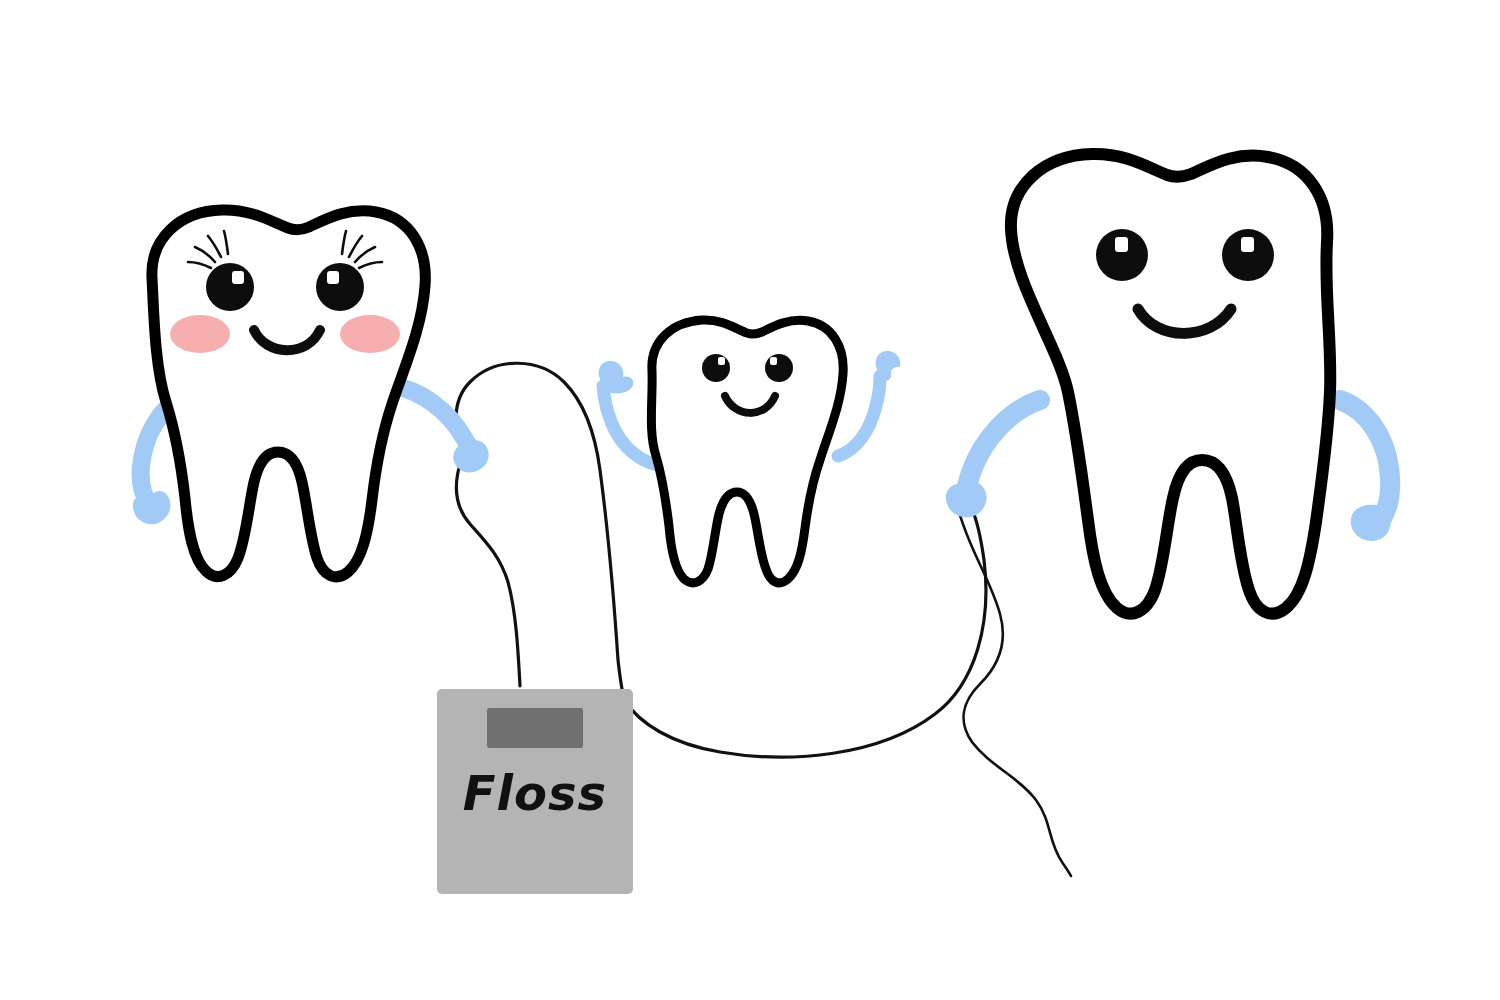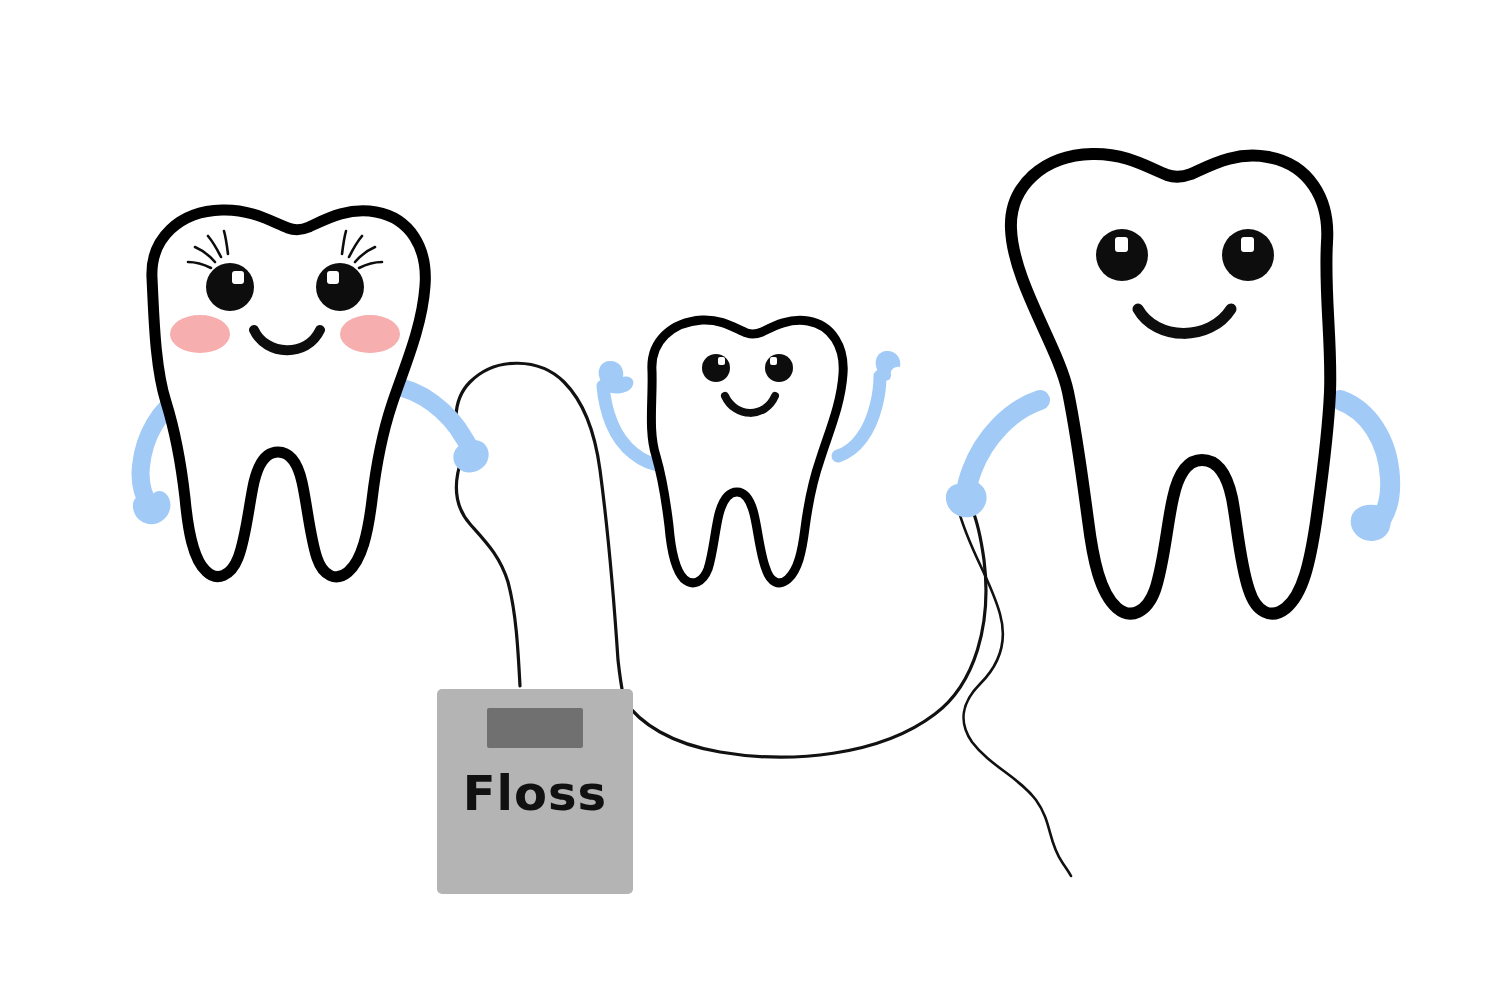--- a/index.html
+++ b/index.html
@@ -12,20 +12,21 @@
     width: 1500px;
     height: 1000px;
     overflow: hidden;
     font-family: "DejaVu Sans", "Liberation Sans", sans-serif;
   }
   #stage {
     position: relative;
     width: 1209px;
     height: 1000px;
     background: #ffffff;
+    font-style: italic;
   }
   #scene {
     position: absolute;
     top: 0;
     left: 0;
     width: 1500px;
     height: 1000px;
     display: block;
   }
   .floss-label {

